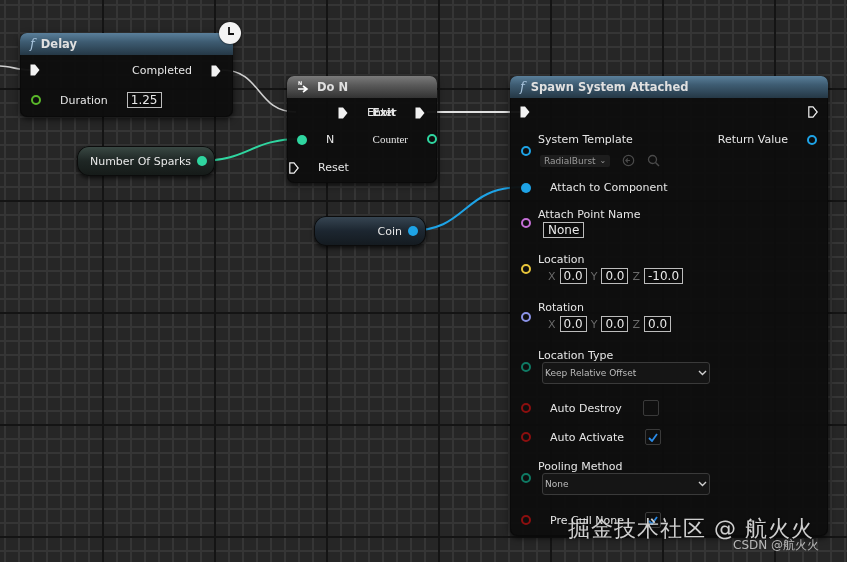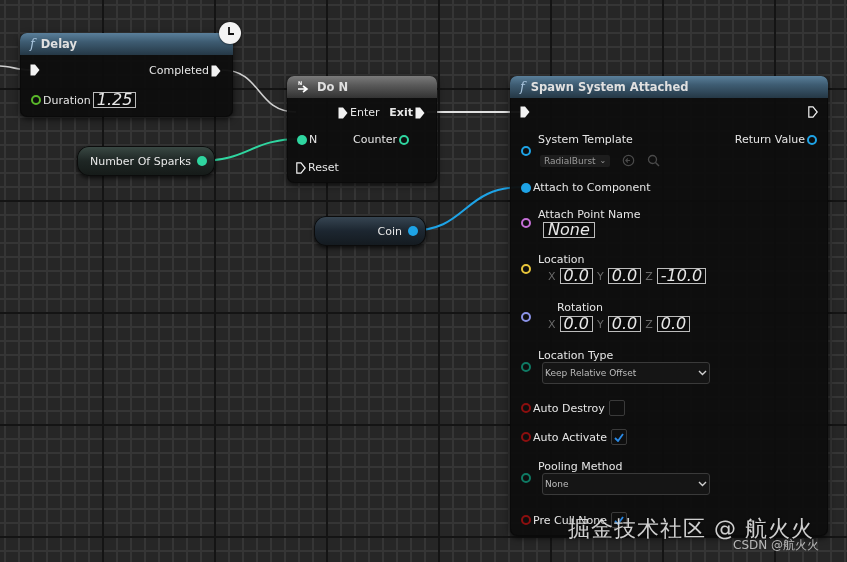--- a/index.html
+++ b/index.html
@@ -28,27 +28,27 @@
   }
   .node-header {
     height:22px; line-height:22px; border-radius:7px 7px 0 0;
     padding-left:10px; font-weight:bold; font-size:11.5px; color:#e0e0e0;
     display:flex; align-items:center; gap:6px;
   }
   .hdr-func { background:linear-gradient(to bottom,#5a7f9a 0%,#3e5c72 40%,#253846 100%); }
   .hdr-macro { background:linear-gradient(to bottom,#7a7a7a 0%,#575757 45%,#333 100%); }
   .f-glyph { font-family:"DejaVu Serif",serif; font-style:italic; color:#a8c4dc; font-weight:normal; font-size:13px; }
 
-  .pin-row { position:absolute; display:flex; align-items:center; gap:2px; font-size:11px; color:#e6e6e6; white-space:nowrap; }
+  .pin-row { position:absolute; display:flex; align-items:center; gap:19px; font-size:11px; color:#e6e6e6; white-space:nowrap; }
   .exec-shape { width:10px; height:12px; display:inline-block; }
   .data-pin { width:10px; height:10px; border-radius:50%; box-sizing:border-box; display:inline-block; }
   .data-pin.hollow { border:2px solid; background:transparent; }
   .data-pin.filled { border:none; }
 
-  .val-box { border:1px solid #bcbcbc; padding:0 3px; height:14px; line-height:14px; font-size:16px; color:#e8e8e8; background:#0b0b0b;font-style:italic; }
+  .val-box { border:1px solid #bcbcbc; padding:0 3px; height:14px; line-height:14px; font-size:12px; color:#e8e8e8; background:#0b0b0b; }
   .axis { color:#6a6a6a; font-size:11px; }
 
   .var-node {
     position:absolute; height:30px; border-radius:12px;
     box-shadow:0 2px 4px rgba(0,0,0,0.7), inset 0 0 0 1px #0c0c0c;
     display:flex; align-items:center; justify-content:flex-end; gap:6px; padding-right:8px; font-size:11px; color:#e8e8e8;
   }
 
   .dropdown {
     position:absolute; border:1px solid #3a3a3a; border-radius:3px; background:#151515;
@@ -127,25 +127,25 @@
   <div class="pin-row" style="right:12px; top:30px;font-weight:bold;">
     <span>Exit</span>
     <svg class="exec-shape" viewBox="0 0 10 12">
         <path d="M0.5,0.5 H5 L9.5,6 L5,11.5 H0.5 Z" fill="#f2f2f2"></path>
       </svg>
   </div>
   <div class="pin-row" style="left:10px; top:57px;">
     <span class="data-pin filled" style="background:#2fd6a0;"></span>
     <span>N</span>
   </div>
-  <div class="pin-row" style="right:28px; top:57px;">
+  <div class="pin-row" style="right:0; top:57px;font-family:Liberation Serif, serif;">
     <span>Counter</span>
     <span class="data-pin hollow" style="border-color:#2fd6a0;"></span>
   </div>
-  <div class="pin-row" style="left:9px; top:85px;">
+  <div class="pin-row" style="left:2px; top:85px;">
     <svg class="exec-shape" viewBox="0 0 10 12">
         <path d="M0.8,0.8 H5 L9.2,6 L5,11.2 H0.8 Z" fill="none" stroke="#f2f2f2" stroke-width="1.2"></path>
       </svg>
     <span>Reset</span>
   </div>
 </div>
 
 <div class="var-node" style="left:77px; top:146px; width:130px; background:linear-gradient(to bottom,#3b4a45 0%,#1e2624 50%,#151a18 100%);">
   <span>Number Of Sparks</span>
   <span class="data-pin filled" style="background:#2fd6a0;"></span>
@@ -224,21 +224,21 @@
     <span class="val-box">0.0</span>
     <span class="axis">Y</span>
     <span class="val-box">0.0</span>
     <span class="axis">Z</span>
     <span class="val-box">-10.0</span>
   </div>
 
   <div class="pin-row" style="left:11px; top:236px;">
     <span class="data-pin hollow" style="border-color:#8a92e6;"></span>
   </div>
-  <div class="pin-row" style="left:28px; top:225px;margin-left:19px;">
+  <div class="pin-row" style="left:28px; top:225px;">
     <span>Rotation</span>
   </div>
   <div class="pin-row" style="left:38px; top:240px; gap:4px;">
     <span class="axis">X</span>
     <span class="val-box">0.0</span>
     <span class="axis">Y</span>
     <span class="val-box">0.0</span>
     <span class="axis">Z</span>
     <span class="val-box">0.0</span>
   </div>

